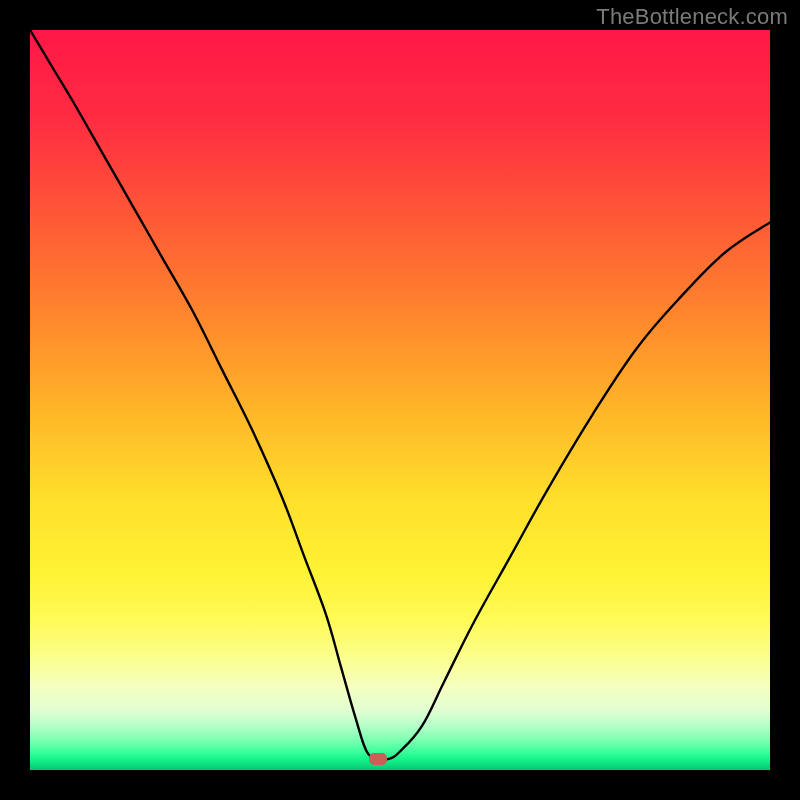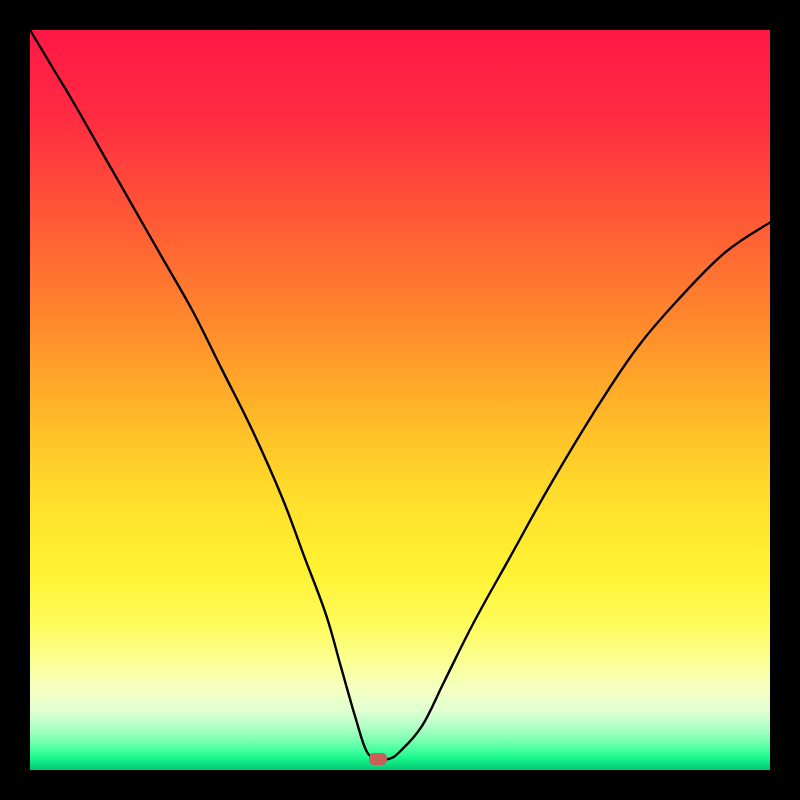--- a/index.html
+++ b/index.html
@@ -73,20 +73,21 @@
     background: #c86058;
     border-radius: 5px;
     transform: translate(-50%, -50%);
   }
 </style>
 </head>
 <body>
 
 <div class="frame">
 
+  <div class="watermark">TheBottleneck.com</div>
 
   <div class="plot-area">
     <div class="gradient"></div>
 
     <svg class="curve" viewBox="0 0 740 740" preserveAspectRatio="none">
       <path id="curve-path" fill="none" stroke="#000000" stroke-width="2.4" stroke-linejoin="round" stroke-linecap="round" d="M 0.00 0.00 C 4.07 6.78, 14.06 23.43, 22.20 37.00 C 30.34 50.57, 34.90 57.72, 44.40 74.00 C 53.90 90.28, 63.15 106.81, 74.00 125.80 C 84.85 144.79, 92.75 158.61, 103.60 177.60 C 114.45 196.59, 122.35 210.41, 133.20 229.40 C 144.05 248.39, 151.95 260.85, 162.80 281.20 C 173.65 301.55, 181.55 318.69, 192.40 340.40 C 203.25 362.11, 211.15 376.54, 222.00 399.60 C 232.85 422.66, 242.10 443.14, 251.60 466.20 C 261.10 489.26, 265.66 503.69, 273.80 525.40 C 281.94 547.11, 289.22 564.25, 296.00 584.60 C 302.78 604.95, 305.37 617.41, 310.80 636.40 C 316.23 655.39, 320.85 672.60, 325.60 688.20 C 330.35 703.80, 332.63 714.04, 336.70 721.50 C 340.77 728.96, 343.73 727.54, 347.80 728.90 C 351.87 730.26, 354.83 730.26, 358.90 728.90 C 362.97 727.54, 363.89 727.61, 370.00 721.50 C 376.11 715.39, 384.06 708.49, 392.20 695.60 C 400.34 682.71, 404.90 670.19, 414.40 651.20 C 423.90 632.21, 431.79 615.06, 444.00 592.00 C 456.21 568.94, 467.43 549.82, 481.00 525.40 C 494.57 500.98, 503.08 484.58, 518.00 458.80 C 532.92 433.02, 546.12 410.58, 562.40 384.80 C 578.68 359.02, 590.52 339.91, 606.80 318.20 C 623.08 296.49, 634.92 284.04, 651.20 266.40 C 667.48 248.76, 679.32 235.57, 695.60 222.00 C 711.88 208.43, 731.86 197.83, 740.00 192.40"></path>
     </svg>
 
     <div class="marker" id="marker" style="left: 347.8px; top: 728.9px; background: rgb(200, 96, 88);"></div>
   </div>

